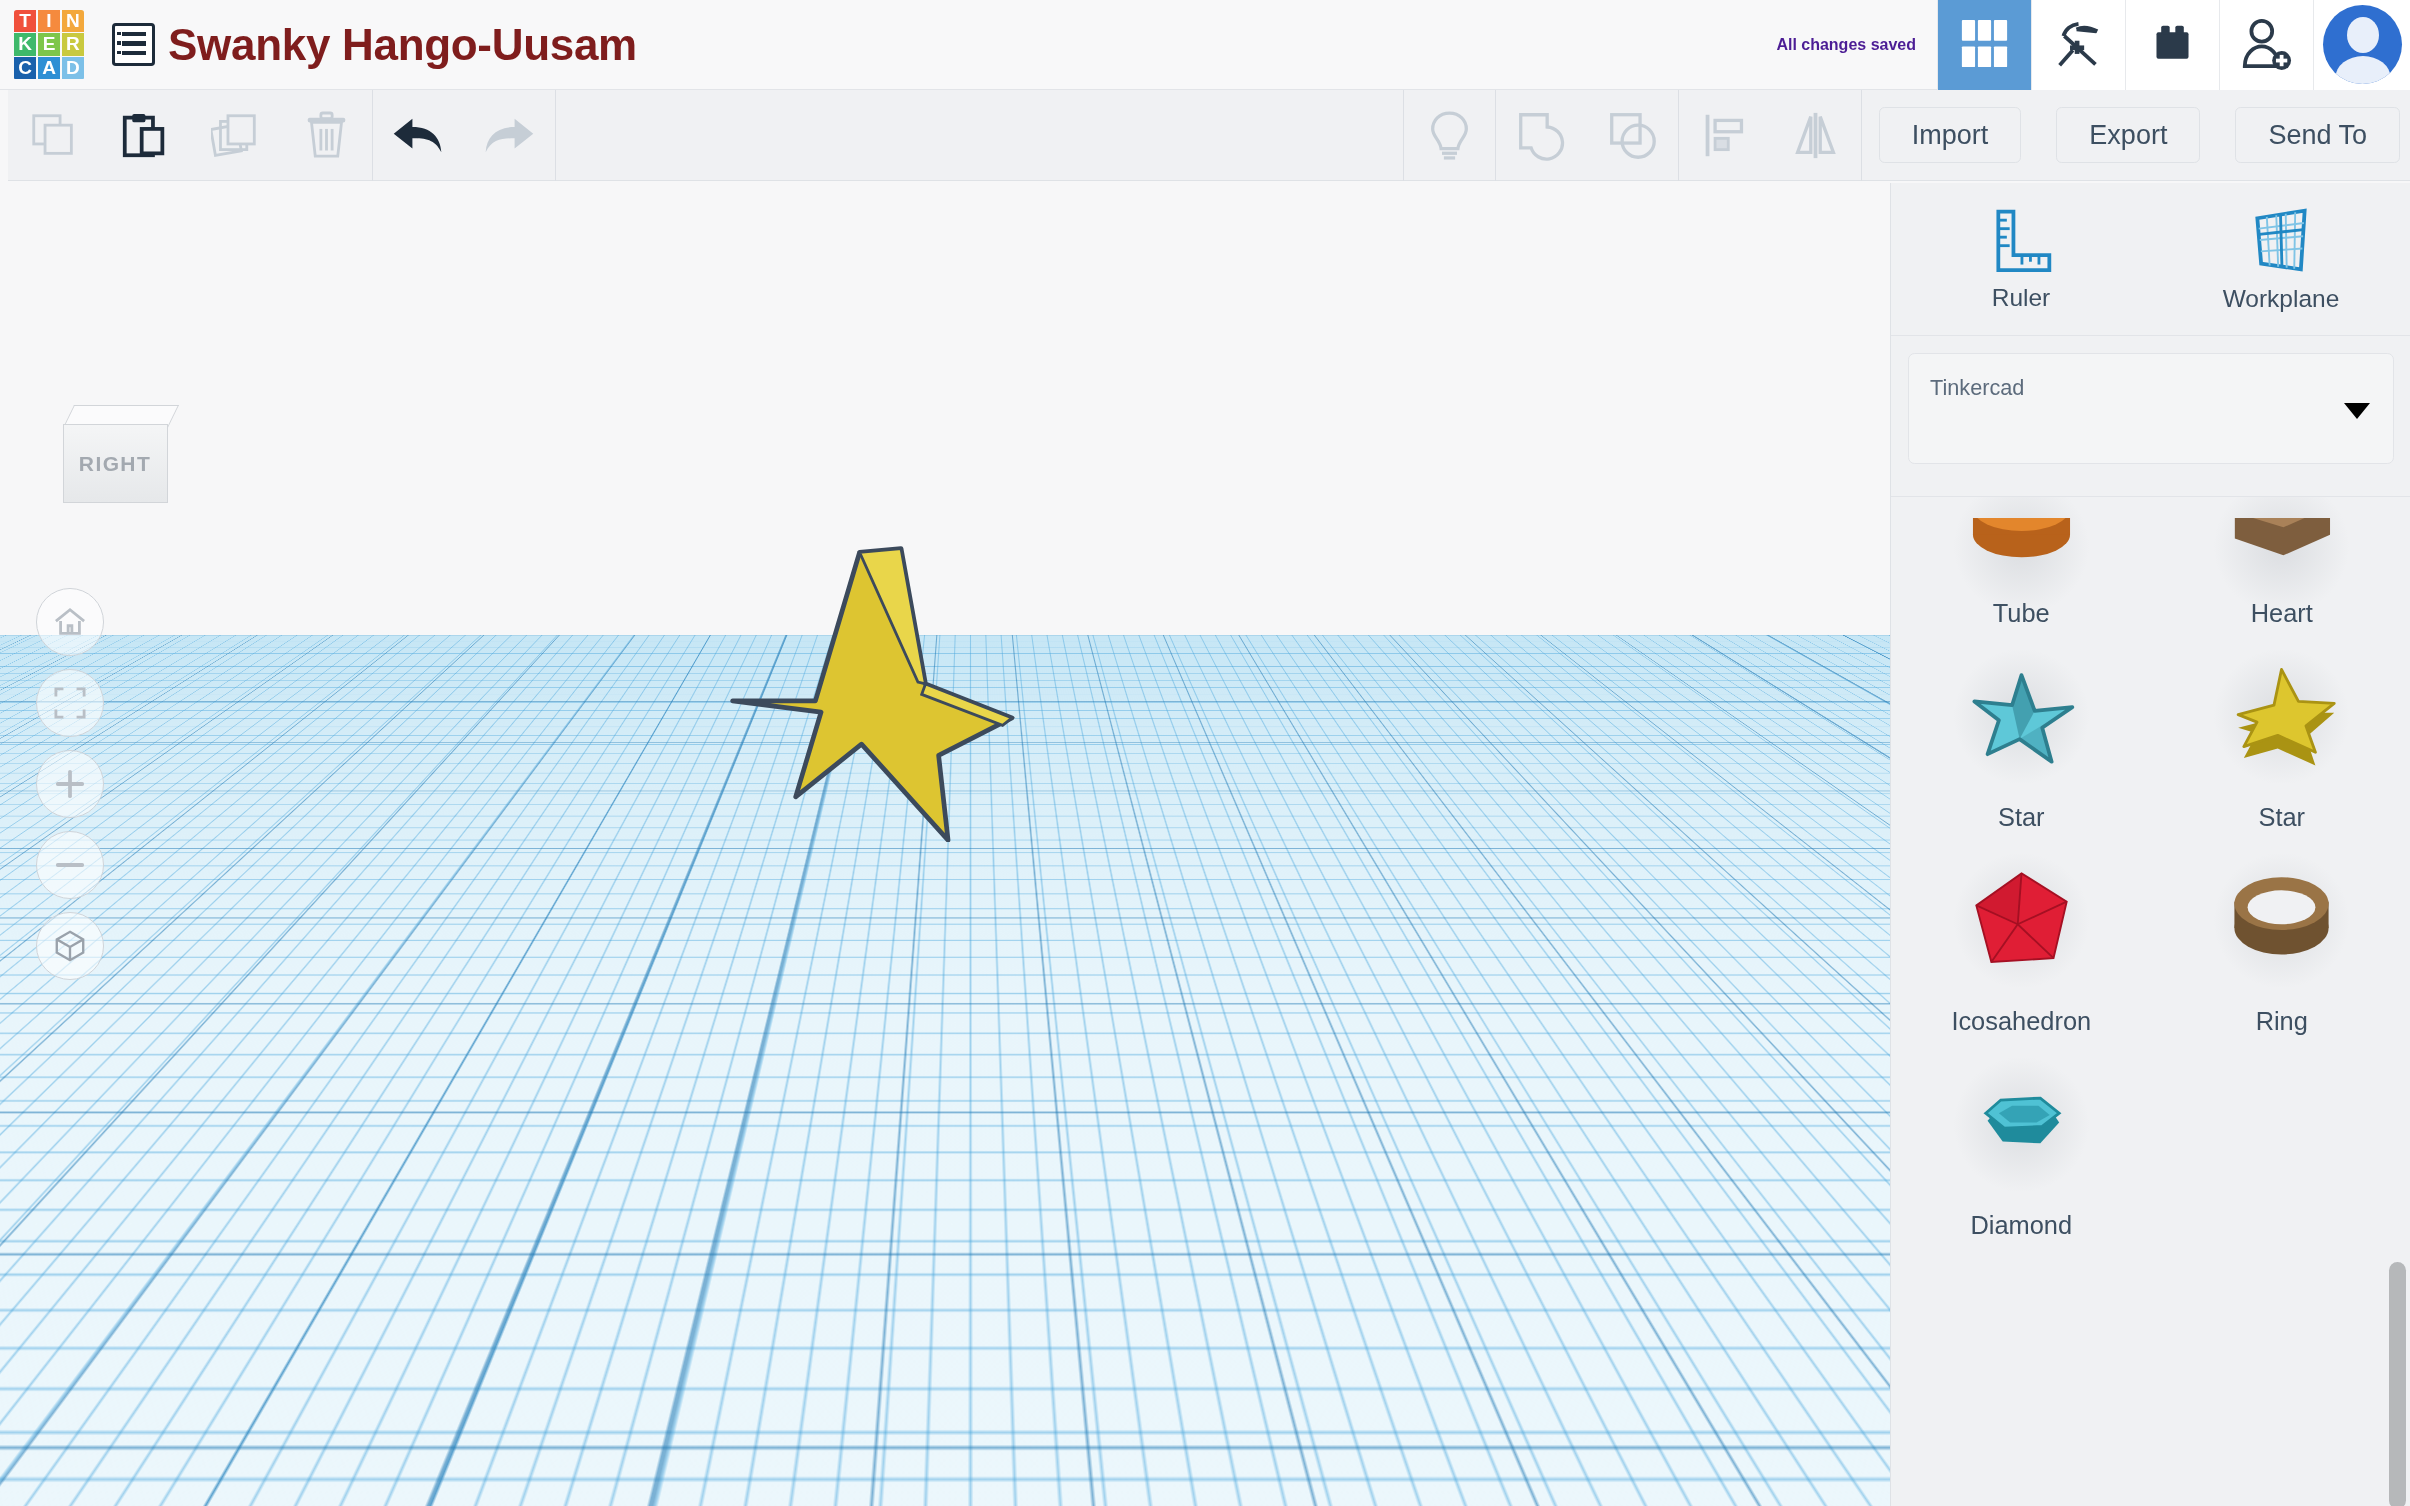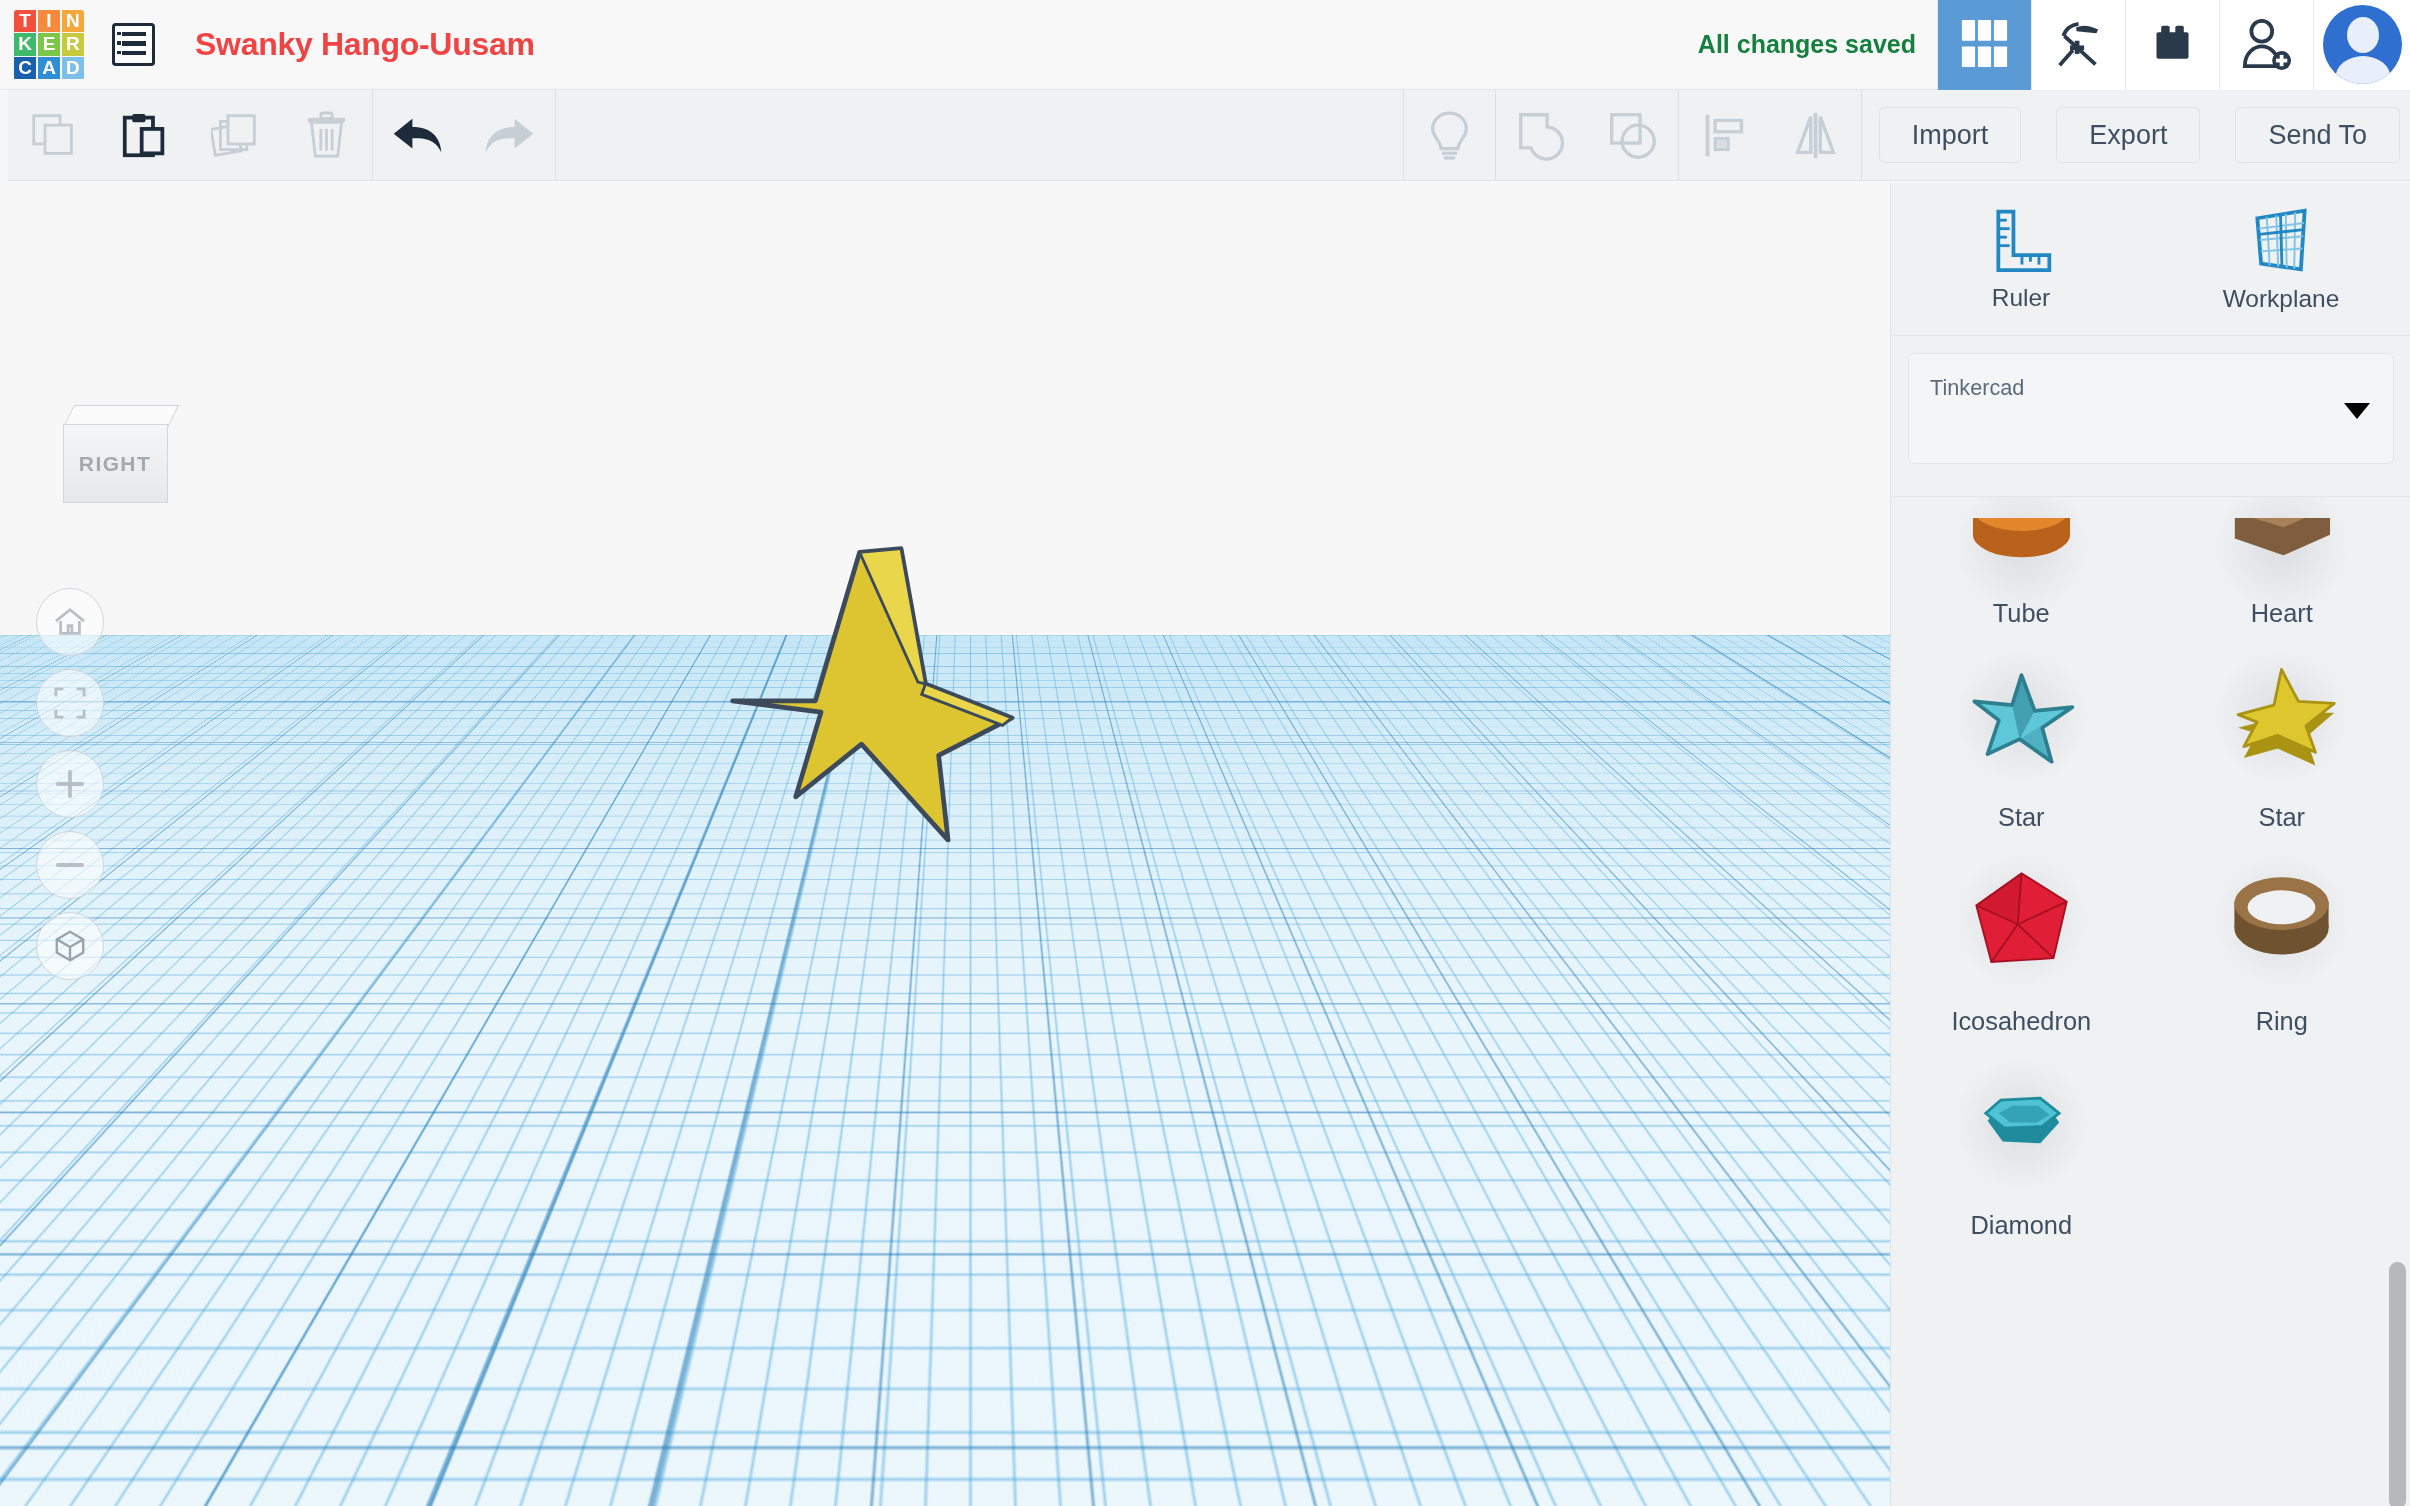--- a/index.html
+++ b/index.html
@@ -21,22 +21,22 @@
           grid-template-columns:repeat(3,1fr); grid-template-rows:repeat(3,1fr);
           gap:1.9px; border-radius:2.8px; overflow:hidden; }
   .logo span { display:flex; align-items:center; justify-content:center;
                color:#fff; font-weight:bold; font-size:19px; font-family:"Liberation Sans", sans-serif; }
   .doc-icon { margin-left:28px; width:43px; height:43px; border:3.8px solid #1d2b3a;
               border-radius:3.8px; position:relative; background:#fff; }
   .doc-icon i { position:absolute; left:6.6px; right:5.6px; height:4.7px; background:#1d2b3a; display:block; }
   .doc-icon i.d1 { top:5.6px; } .doc-icon i.d2 { top:15px; } .doc-icon i.d3 { top:24.5px; }
   .doc-icon b { position:absolute; left:1.9px; width:3.8px; height:3.8px; background:#1d2b3a; }
   .doc-icon b.b1{top:5.6px;} .doc-icon b.b2{top:15px;} .doc-icon b.b3{top:24.5px;}
-  .doc-title { margin-left:40px; font-size:32px; font-weight:bold; color:#ef4444; letter-spacing:-0.3px; }
-  .saved-text { margin-left:auto; margin-right:21px; font-size:25px; color:#15803d; font-weight:bold; }
+  .doc-title { margin-left:13px; font-size:44px; font-weight:bold; color:#7f1d1d; letter-spacing:-0.3px; }
+  .saved-text { margin-left:auto; margin-right:21px; font-size:16px; color:#4c1d95; font-weight:bold; }
   .hdr-btn { width:94px; height:90px; display:flex; align-items:center; justify-content:center;
              border-left:0.9px solid #e7e9ec; background:#fff; }
   .hdr-btn.active { background:#5b9bd5; }
   .avatar-wrap { width:98px; height:90px; display:flex; align-items:center; justify-content:center;
                  border-left:0.9px solid #e7e9ec; background:#fff; }
   .avatar { width:79px; height:79px; border-radius:50%; background:#2f6fd0; position:relative; overflow:hidden; }
   .avatar::before { content:''; position:absolute; left:50%; top:12.2px; transform:translateX(-50%);
                     width:32px; height:36px; border-radius:50%; background:#e8effa; }
   .avatar::after { content:''; position:absolute; left:50%; bottom:-15px; transform:translateX(-50%);
                    width:55px; height:43px; border-radius:50% 50% 0 0; background:#e8effa; }

